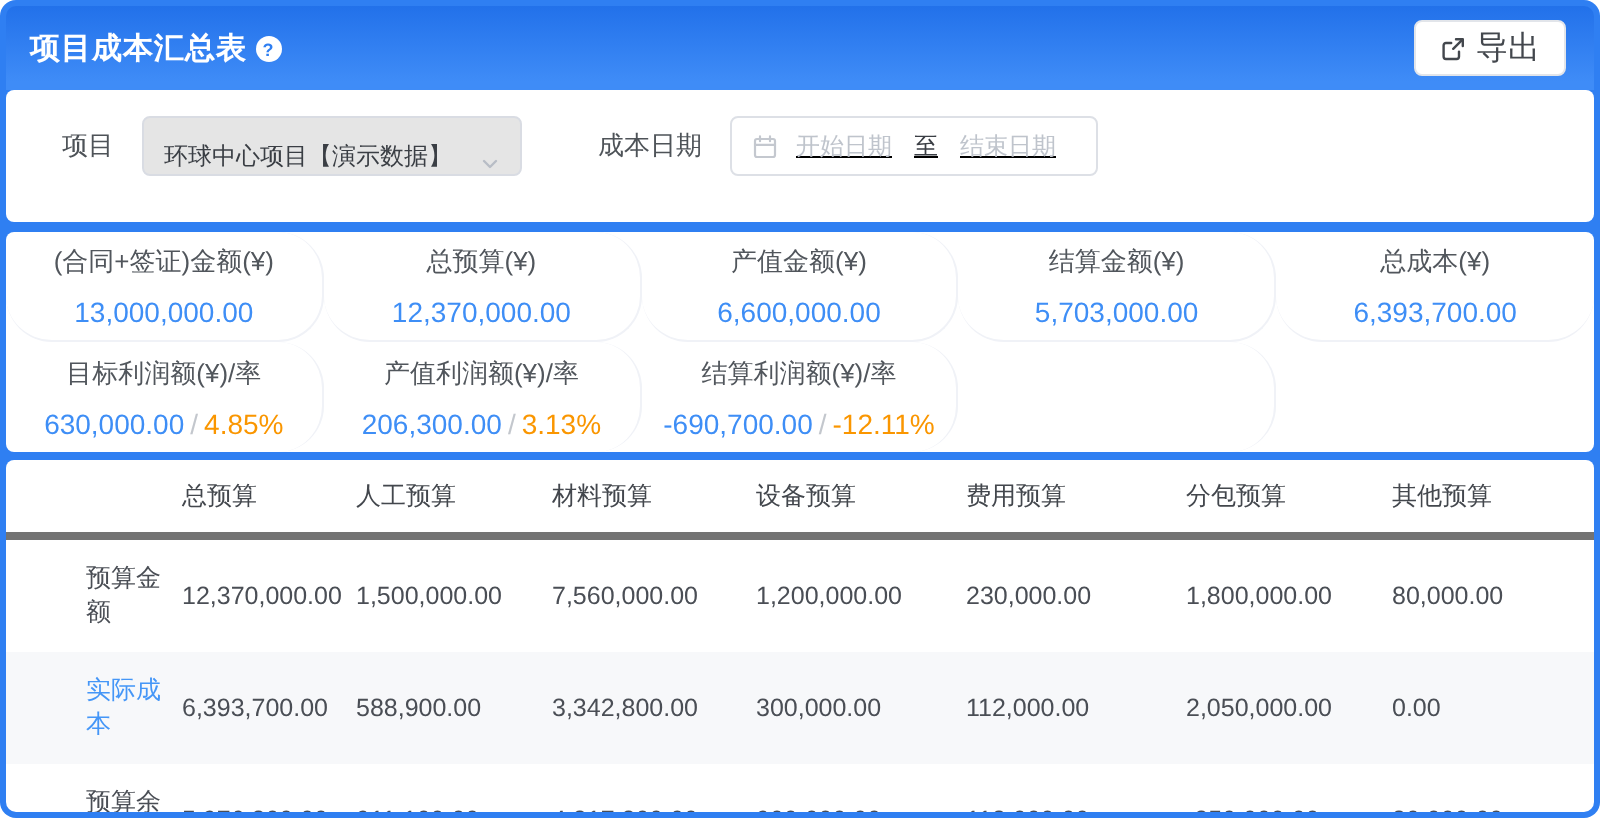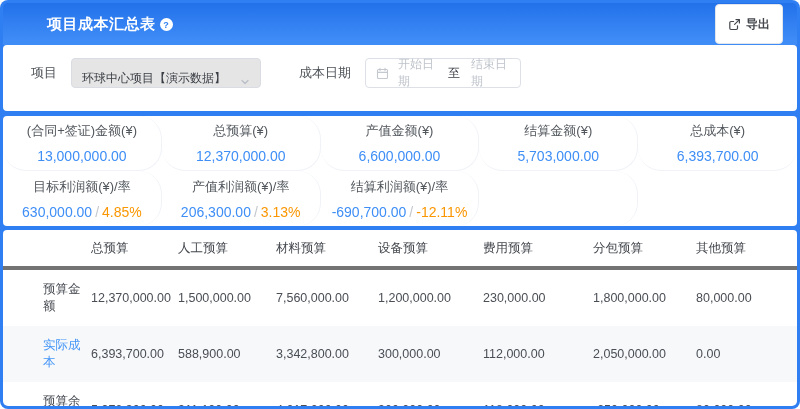--- a/index.html
+++ b/index.html
@@ -9,47 +9,47 @@
     padding:3px; display:flex; flex-direction:column; overflow:hidden;
   }
   
   .hdr {
     height:42px; flex:0 0 42px; display:flex; align-items:center;
     padding:0 14px 0 12px;
     background:linear-gradient(180deg,#2271ea 0%,#3f8cf7 90%);
     border-radius:5px 5px 0 0;
   }
   .title-wrap { display:flex; align-items:center; gap:4px; }
-  .title { color:#ffffff; font-size:15px; font-weight:bold; letter-spacing:.5px;margin-left:32px; }
+  .title { color:#ffffff; font-size:15px; font-weight:bold; letter-spacing:.5px; }
   .help {
     width:13px; height:13px; border-radius:50%; background:#ffffff; color:#2f7ff2;
     font-size:9px; font-weight:bold; display:inline-flex; align-items:center;
     justify-content:center; cursor:pointer; margin-top:1px;
   }
   .export-btn {
     margin-left:auto; background:#ffffff; border:1px solid #e2e5ea; border-radius:4px;
-    height:40px; padding:0 12px; display:flex; align-items:center; gap:5px;
-    color:#43474d; font-size:12px; cursor:pointer; font-family:inherit;font-weight:bold;
+    height:28px; padding:0 12px; display:flex; align-items:center; gap:5px;
+    color:#43474d; font-size:16px; cursor:pointer; font-family:inherit;
   }
   
   .panel { background:#ffffff; border-radius:4px; }
   
   .filter-panel { flex:0 0 66px; margin-bottom:5px; padding:13px 16px 0 28px; }
   .filter-row { display:flex; align-items:center; }
   .f-label { font-size:13px; color:#4e5358; white-space:nowrap; }
   .select {
     width:190px; height:30px; border:1px solid #d9dce3; border-radius:4px;
     margin-left:14px; display:flex; align-items:flex-end; justify-content:space-between;
     padding:0 10px; font-size:12px; color:#3a3e44; cursor:pointer; background:#e5e5e5;
   }
   .date-label { margin-left:38px; }
   .date-input {
-    width:156px; height:30px; border:1px solid #dde0e6; border-radius:4px;
+    width:184px; height:30px; border:1px solid #dde0e6; border-radius:4px;
     margin-left:14px; display:flex; align-items:center; gap:9px; padding:0 10px;
-    font-size:12px; cursor:pointer; background:#fff;
+    font-size:12px; cursor:pointer; background:#fff;text-decoration:underline;
   }
   .ph { color:#bfc4cc; }
   .to { color:#3a3e44; margin:0 2px; }
   
   .cards-panel {
     flex:0 0 110px; margin-bottom:4px; display:grid;
     grid-template-columns:repeat(5,1fr); grid-template-rows:1fr 1fr;
   }
   .card {
     display:flex; flex-direction:column; align-items:center; justify-content:center;

